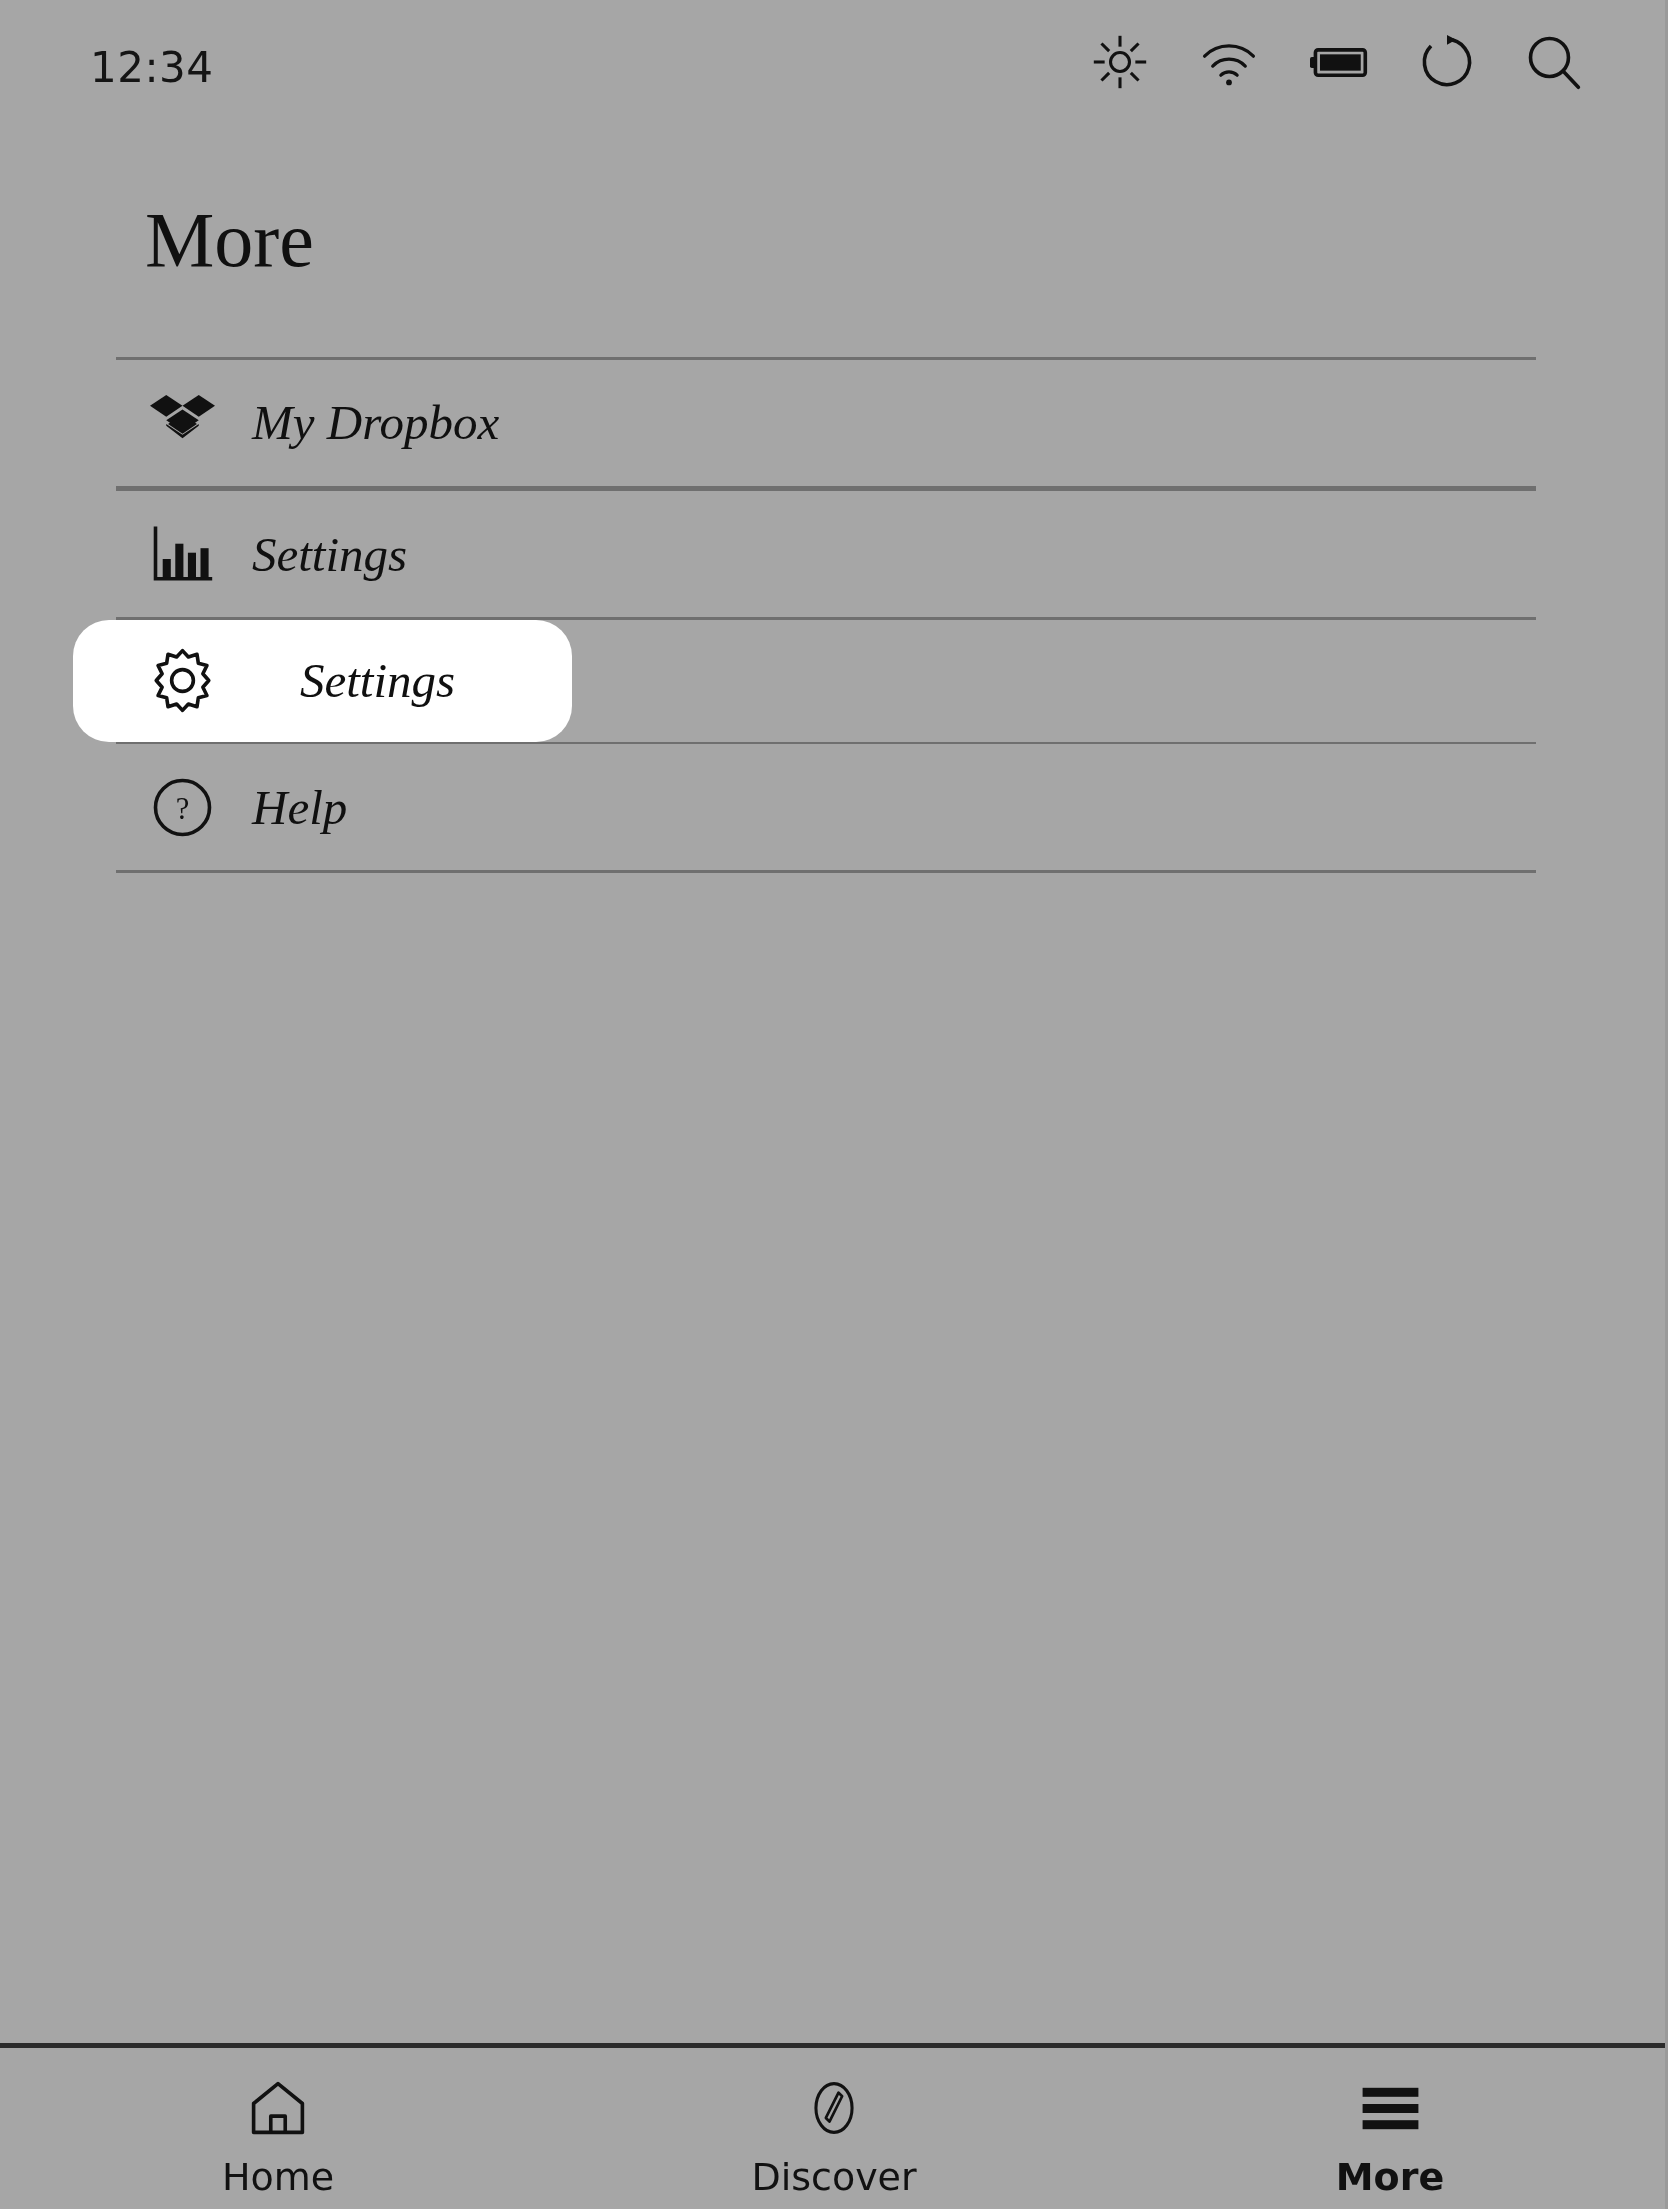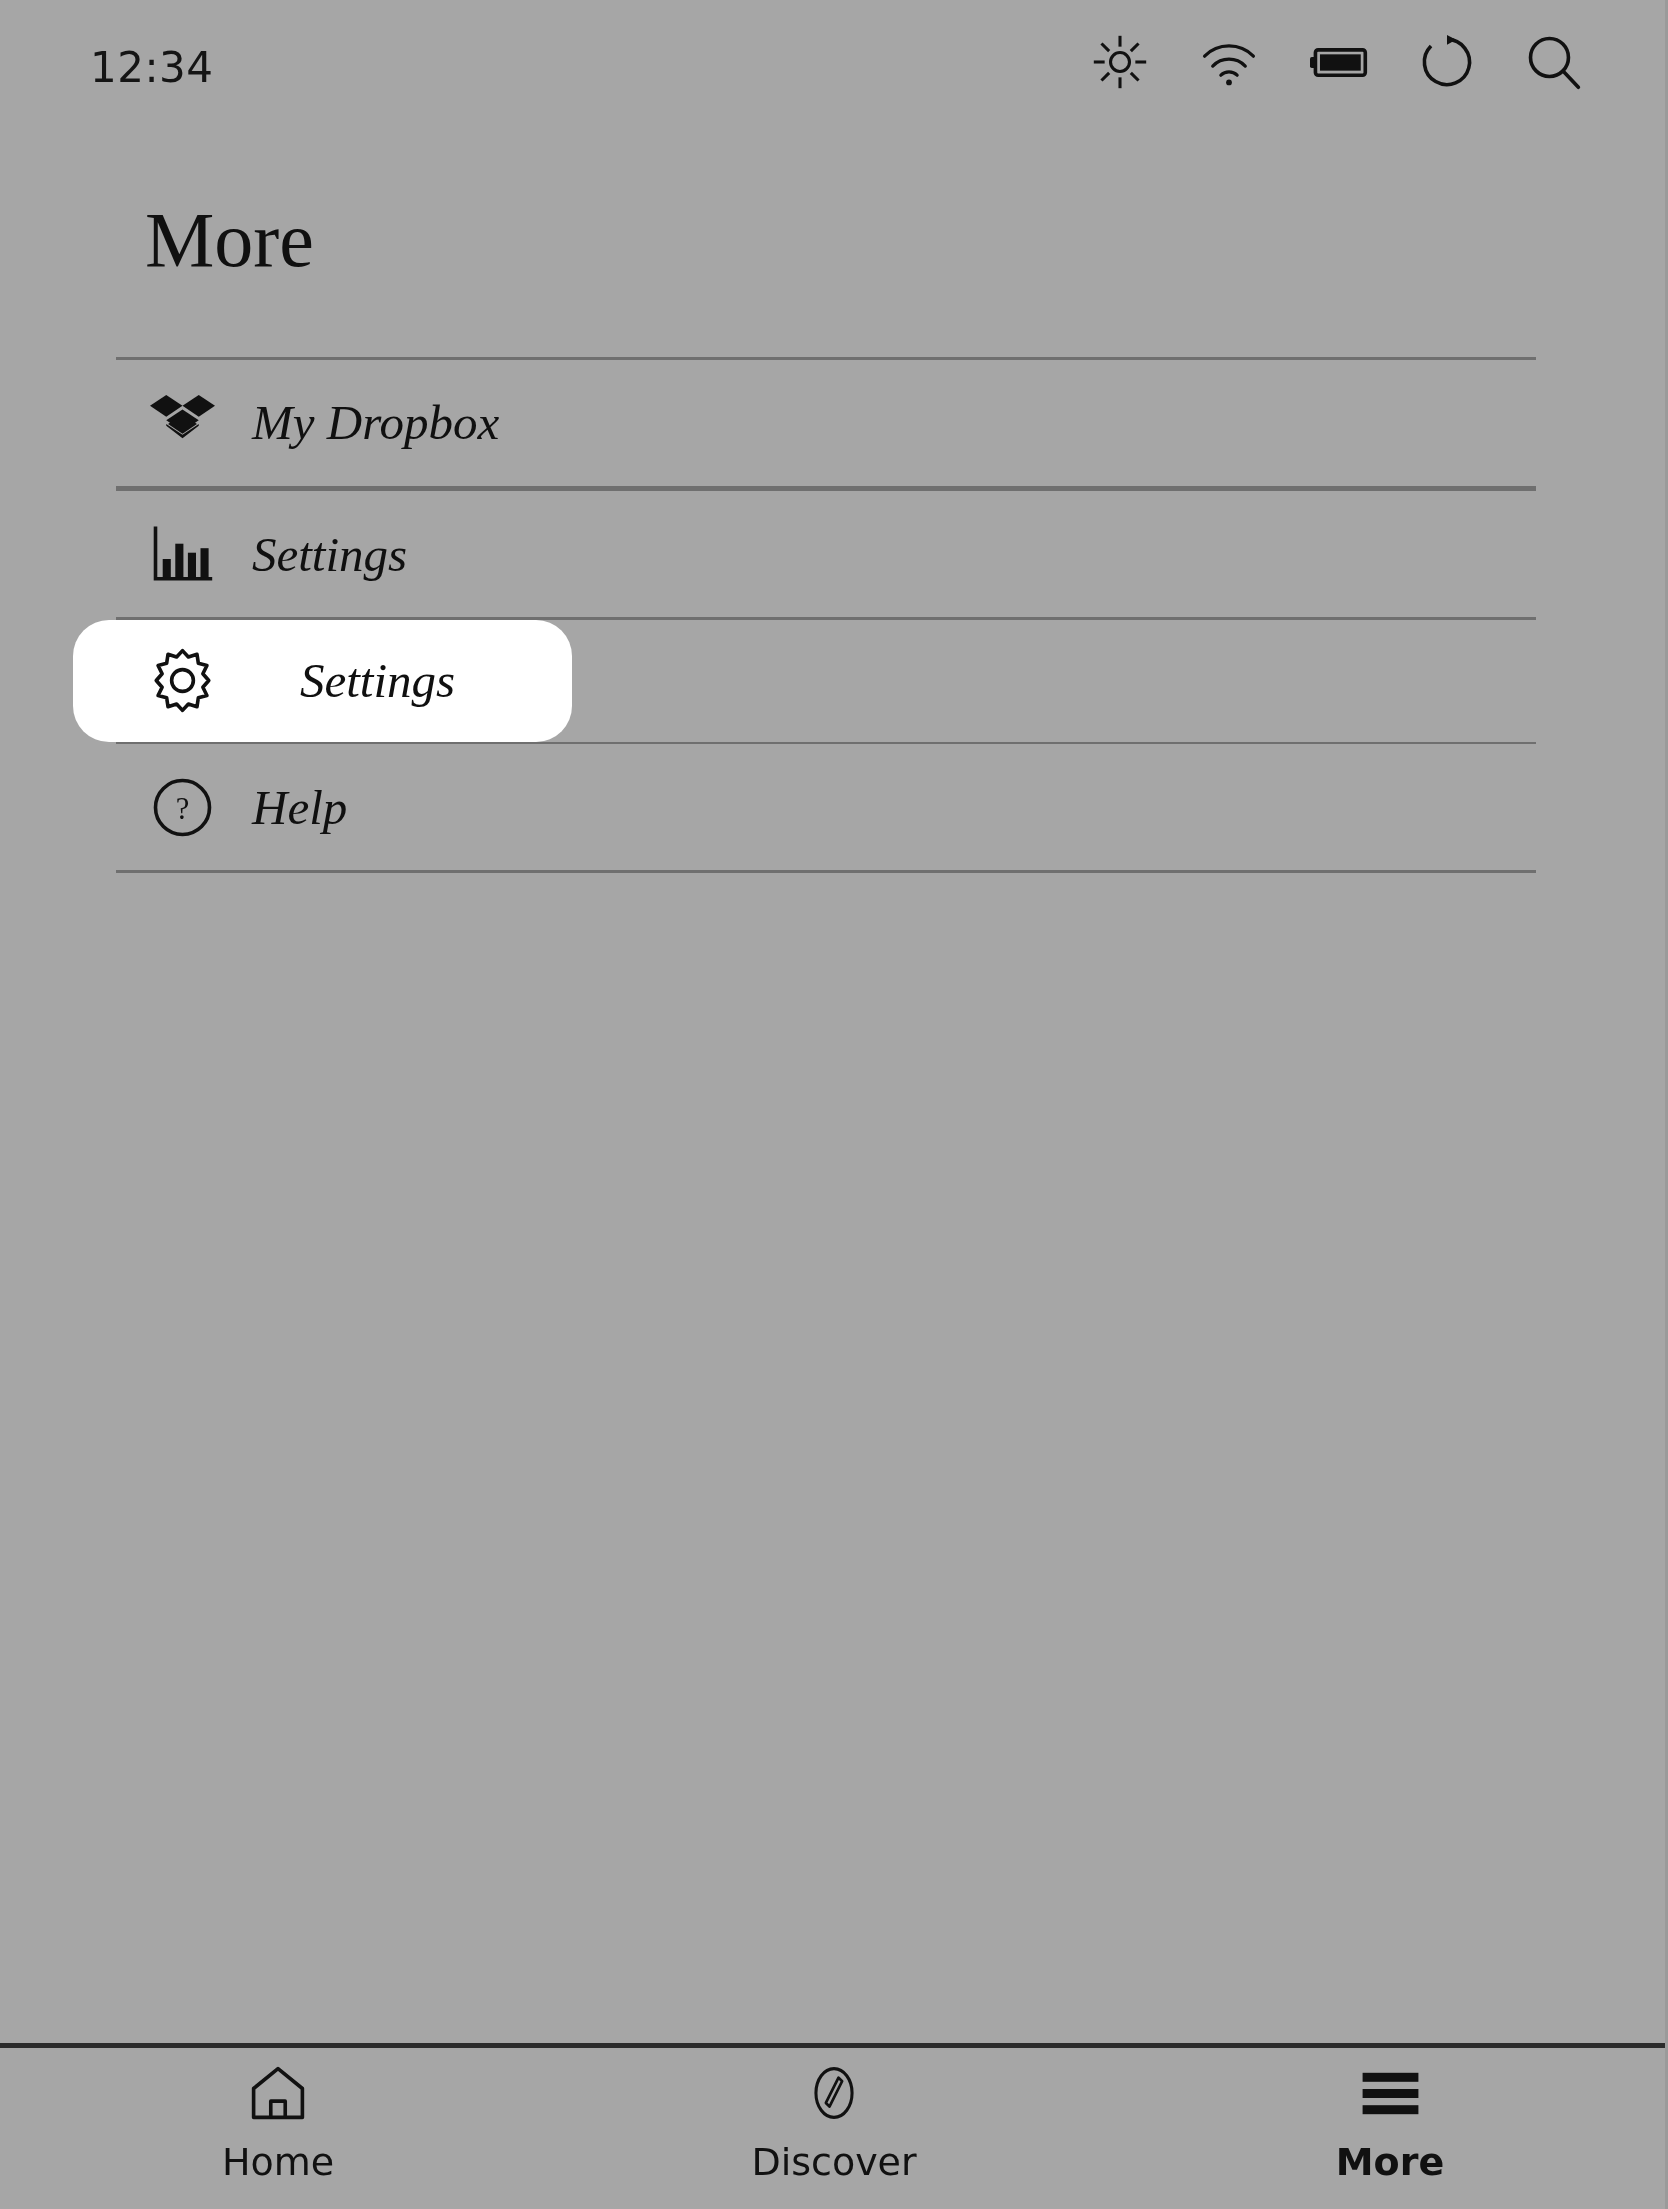--- a/index.html
+++ b/index.html
@@ -120,21 +120,21 @@
     border-top: 5.4px solid #2b2b2b;
     display: flex;
     box-sizing: border-box;
   }
   .nav-item {
     flex: 1 1 0;
     display: flex;
     flex-direction: column;
     align-items: center;
     justify-content: flex-start;
-    padding-top: 16px;
+    padding-top: 31px;
     box-sizing: border-box;
   }
   .nav-icon {
     height: 58px;
     display: flex;
     align-items: center;
     justify-content: center;
   }
   .nav-label {
     margin-top: 18px;

